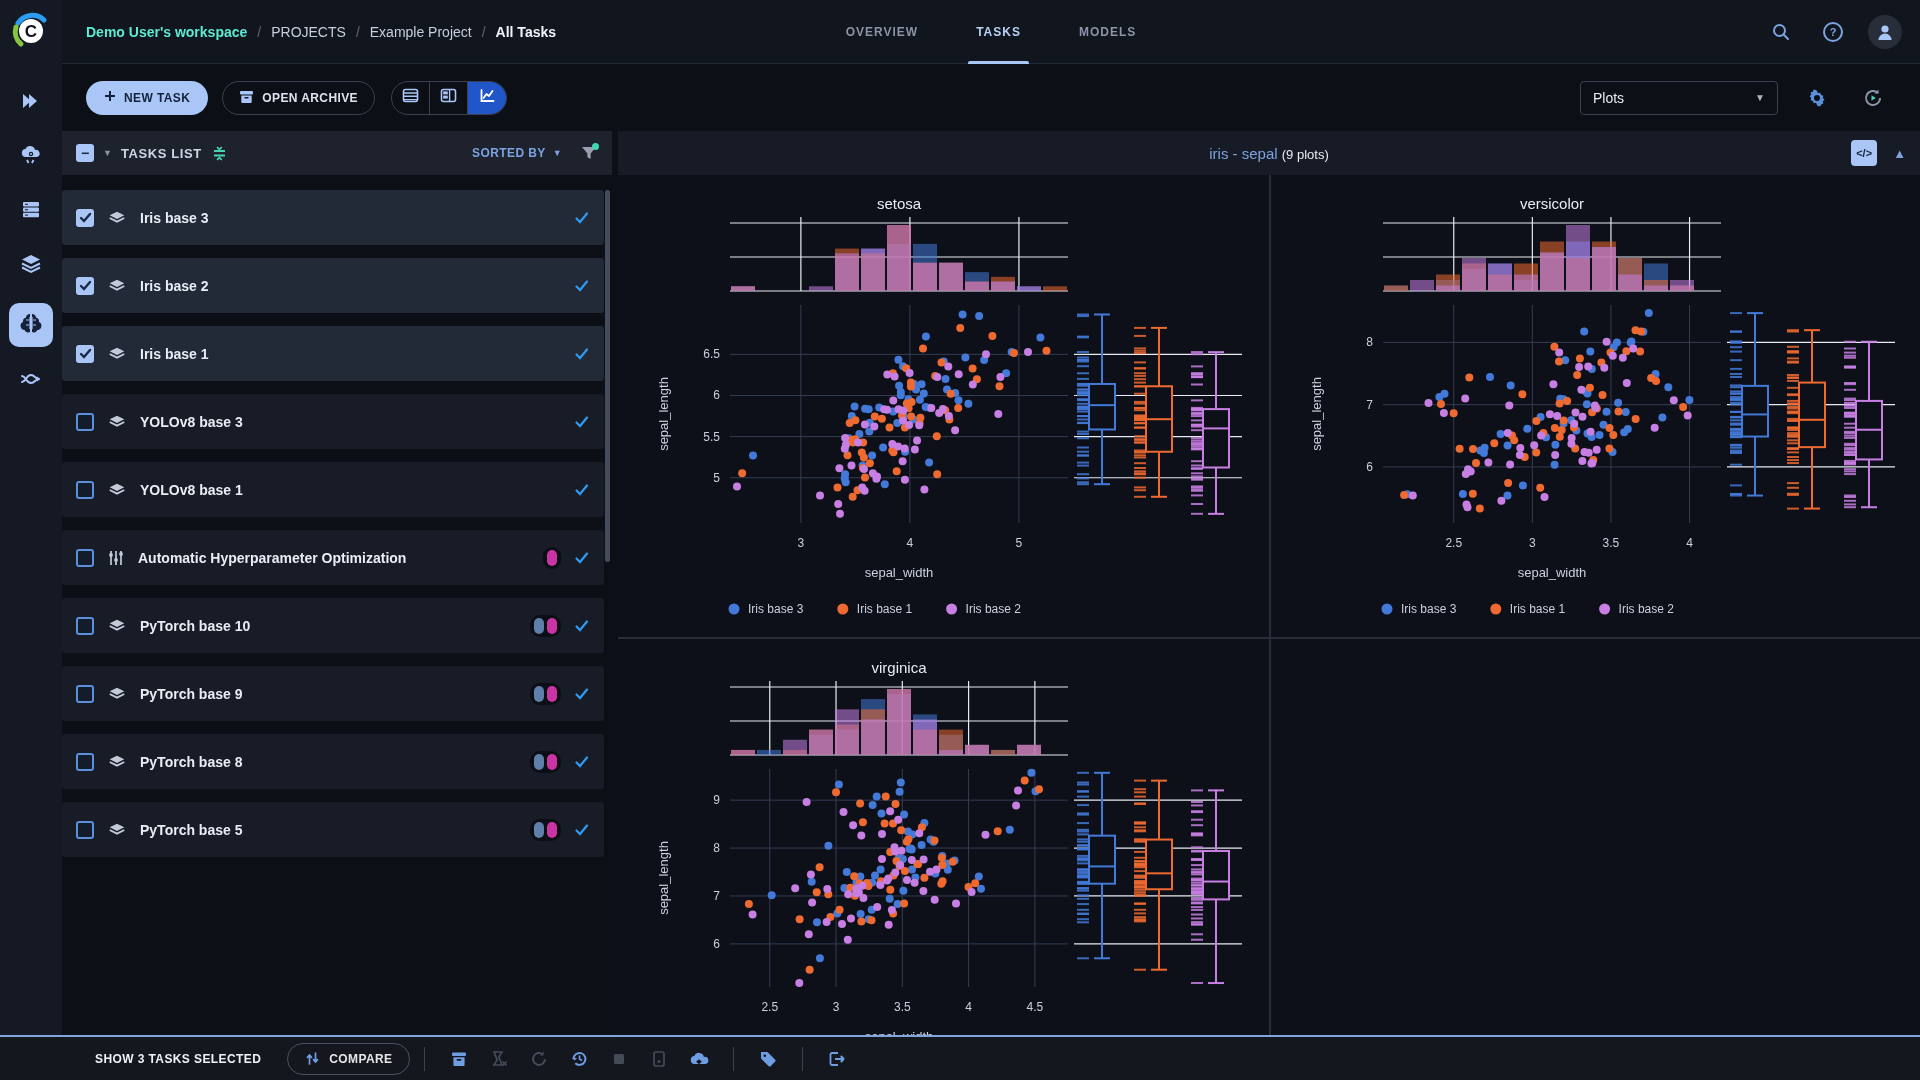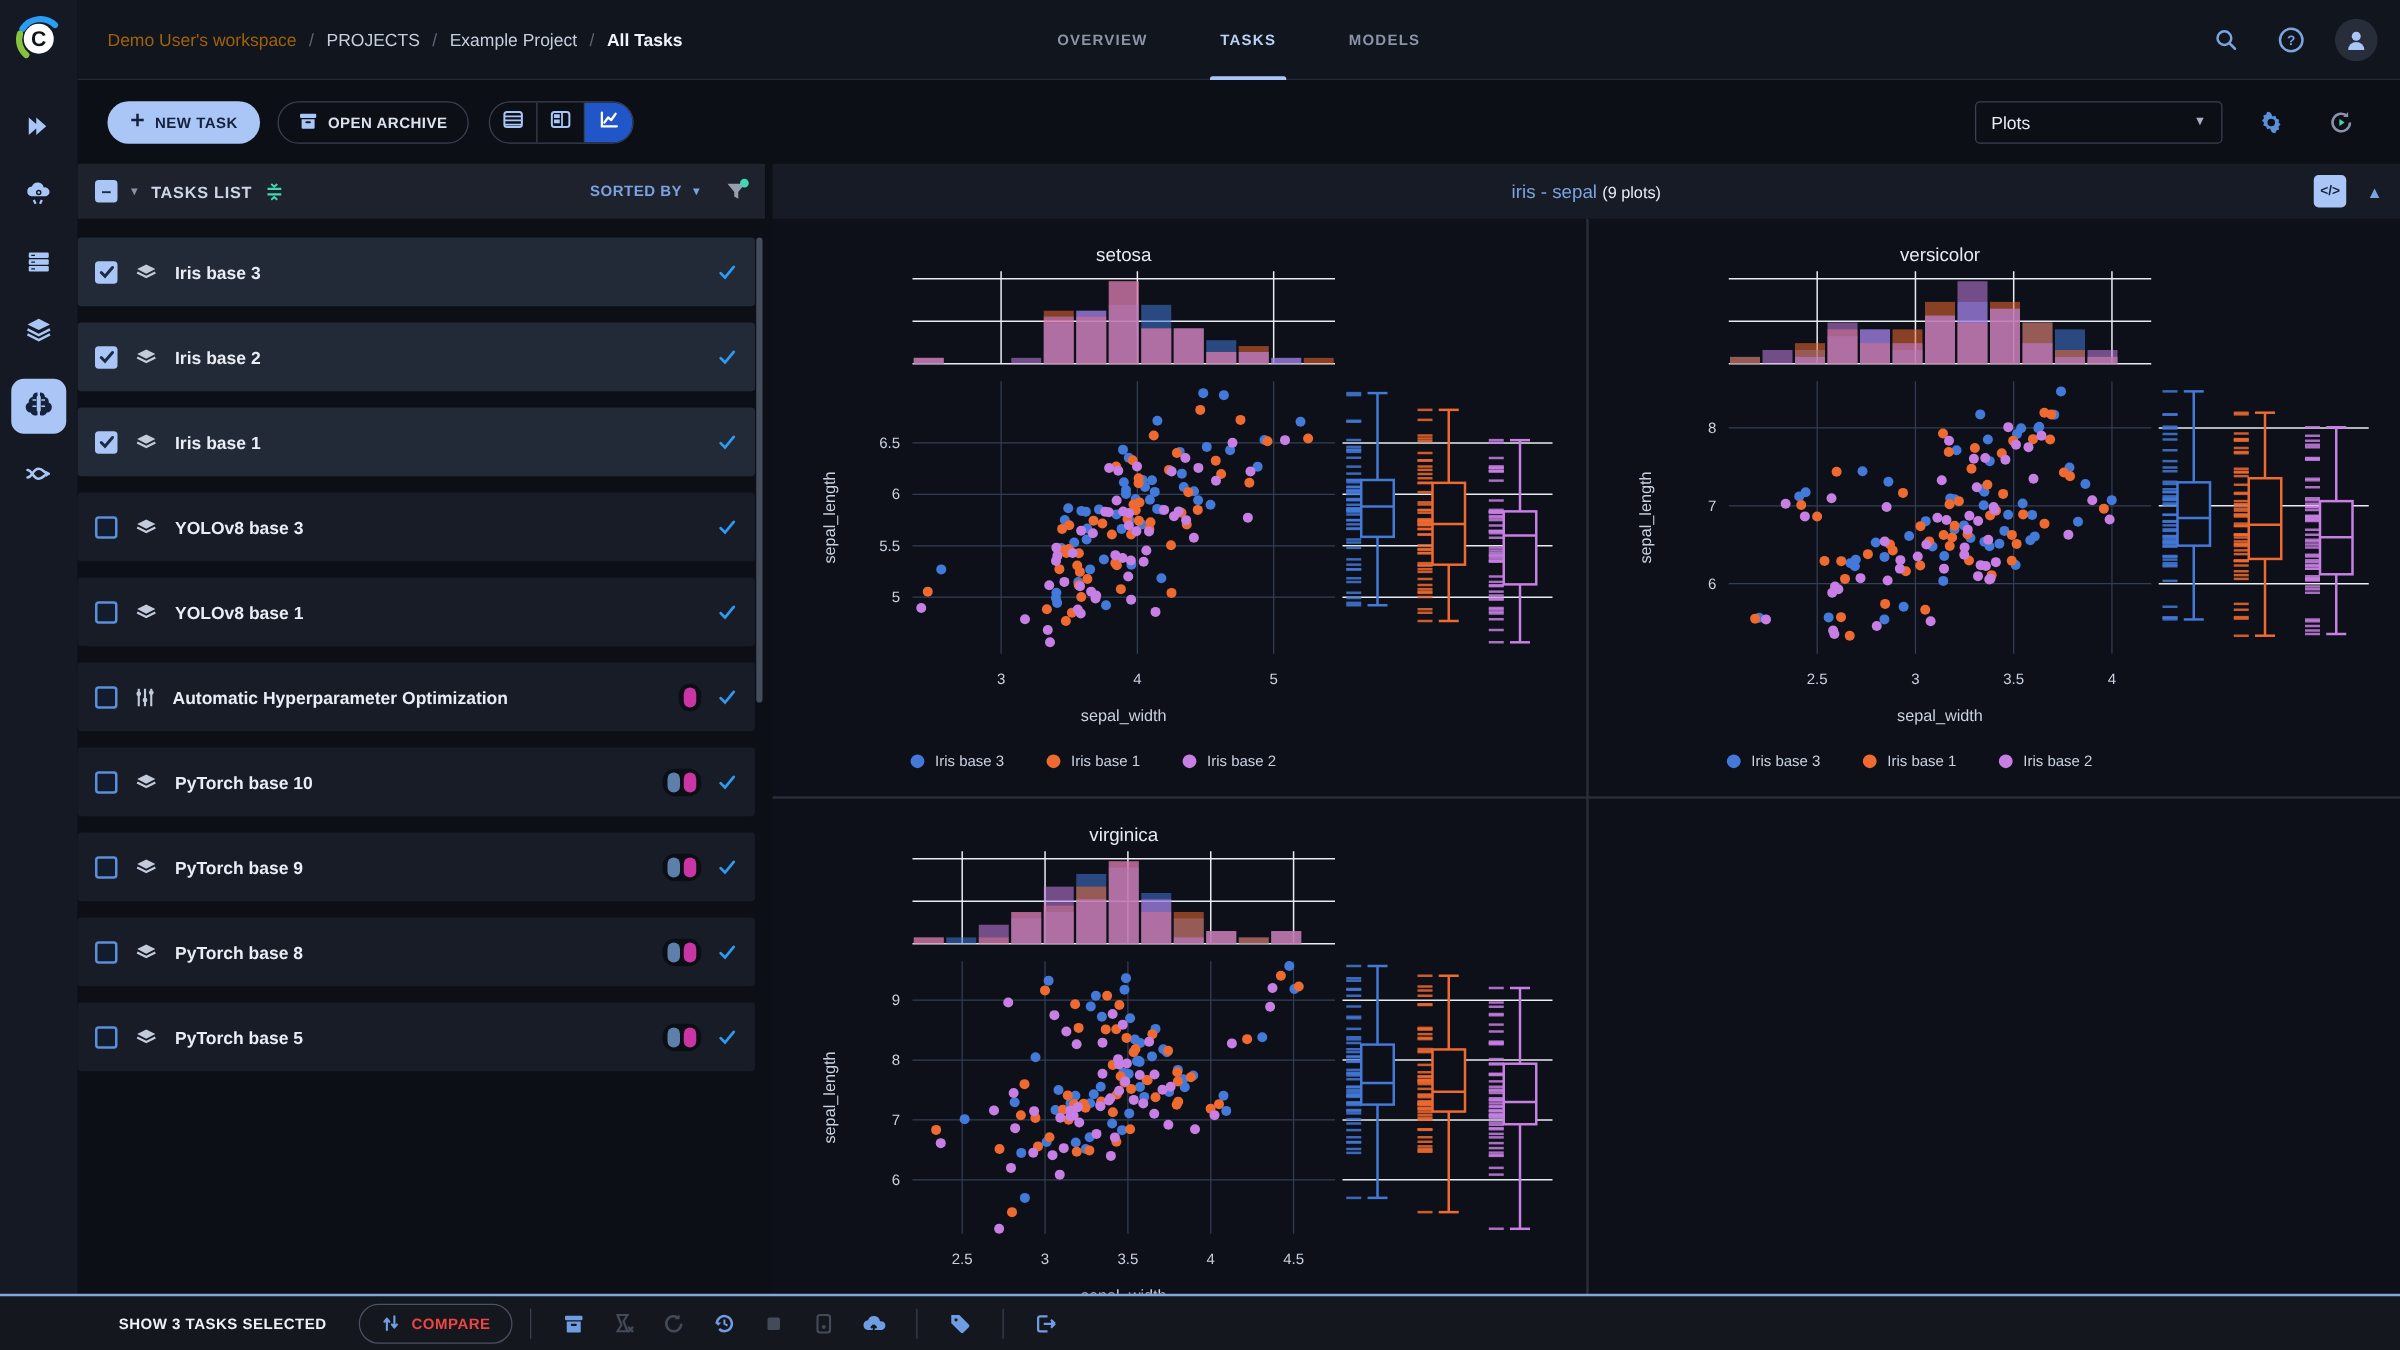--- a/index.html
+++ b/index.html
@@ -8,21 +8,21 @@
 
   
   .rail { position:absolute; left:0; top:0; width:62px; height:1080px; background:#151924; z-index:30; }
   .logo { position:absolute; left:11px; top:11px; width:40px; height:40px; }
   .rail-item { position:absolute; left:9px; width:44px; height:44px; display:flex; align-items:center; justify-content:center; border-radius:10px; color:#a9c6f7; cursor:pointer; }
   .rail-item.active { background:#a9c6f7; color:#16223a; }
 
   
   .hdr { position:absolute; left:62px; top:0; width:1858px; height:64px; background:#11151e; border-bottom:1px solid #242a36; z-index:20; }
   .crumbs { position:absolute; left:24px; top:0; height:64px; display:flex; align-items:center; gap:10px; font-size:14px; }
-  .crumb-link { color:#a16207; cursor:pointer; }
+  .crumb-link { color:#5eead4; cursor:pointer;font-weight:bold; }
   .crumb { color:#c7cedd; }
   .crumb-sep { color:#5d6575; }
   .crumb-current { color:#f0f3f9; font-weight:bold; }
   .tabs { position:absolute; left:0; top:0; width:100%; height:64px; display:flex; align-items:center; justify-content:center; gap:58px; }
   .tab { font-size:12px; font-weight:bold; letter-spacing:1px; color:#8b93a7; cursor:pointer; height:64px; display:flex; align-items:center; position:relative; }
   .tab.active { color:#b8d1f5; }
   .tab.active::after { content:""; position:absolute; left:-8px; right:-8px; bottom:0; height:3px; background:#a9c6f7; border-radius:2px 2px 0 0; }
   .hdr-icons { position:absolute; right:18px; top:0; height:64px; display:flex; align-items:center; gap:18px; }
   .hicon { width:34px; height:34px; display:flex; align-items:center; justify-content:center; color:#7ba3e0; cursor:pointer; }
   .avatar { width:34px; height:34px; border-radius:50%; background:#272d39; display:flex; align-items:center; justify-content:center; cursor:pointer; }
@@ -72,21 +72,21 @@
   .div-v { position:absolute; left:651px; top:0; width:2px; height:905px; background:#272d39; }
   .div-h { position:absolute; left:0; top:462px; width:1302px; height:2px; background:#272d39; }
   .quad { position:absolute; overflow:hidden; }
   .q1 { left:2px; top:2px; width:645px; height:458px; }
   .q2 { left:655px; top:2px; width:645px; height:458px; }
   .q3 { left:2px; top:466px; width:645px; height:439px; }
 
   
   .footer { position:absolute; left:0; top:1035px; width:1920px; height:45px; background:#14171e; border-top:2px solid #7fa7dd; display:flex; align-items:center; z-index:40; }
   .foot-sel { margin-left:95px; font-size:12px; font-weight:bold; letter-spacing:.4px; color:#eef1f7; }
-  .btn-compare { margin-left:26px; height:32px; border-radius:16px; border:1px solid #4a5262; display:flex; align-items:center; gap:9px; padding:0 17px; font-size:12px; font-weight:bold; letter-spacing:.4px; color:#ef4444; cursor:pointer; }
+  .btn-compare { margin-left:26px; height:32px; border-radius:16px; border:1px solid #4a5262; display:flex; align-items:center; gap:9px; padding:0 17px; font-size:12px; font-weight:bold; letter-spacing:.4px; color:#e5e5e5; cursor:pointer; }
   .fdiv { width:1px; height:24px; background:#3a4150; margin:0 14px; }
   .ficon { width:40px; height:32px; display:flex; align-items:center; justify-content:center; cursor:pointer; }
   .blue { color:#6f9de2; } .dis { color:#434b59; }
 </style>
 </head>
 <body>
 
 <div class="rail">
   <div class="logo">
     <svg width="40" height="40" viewBox="0 0 40 40">

